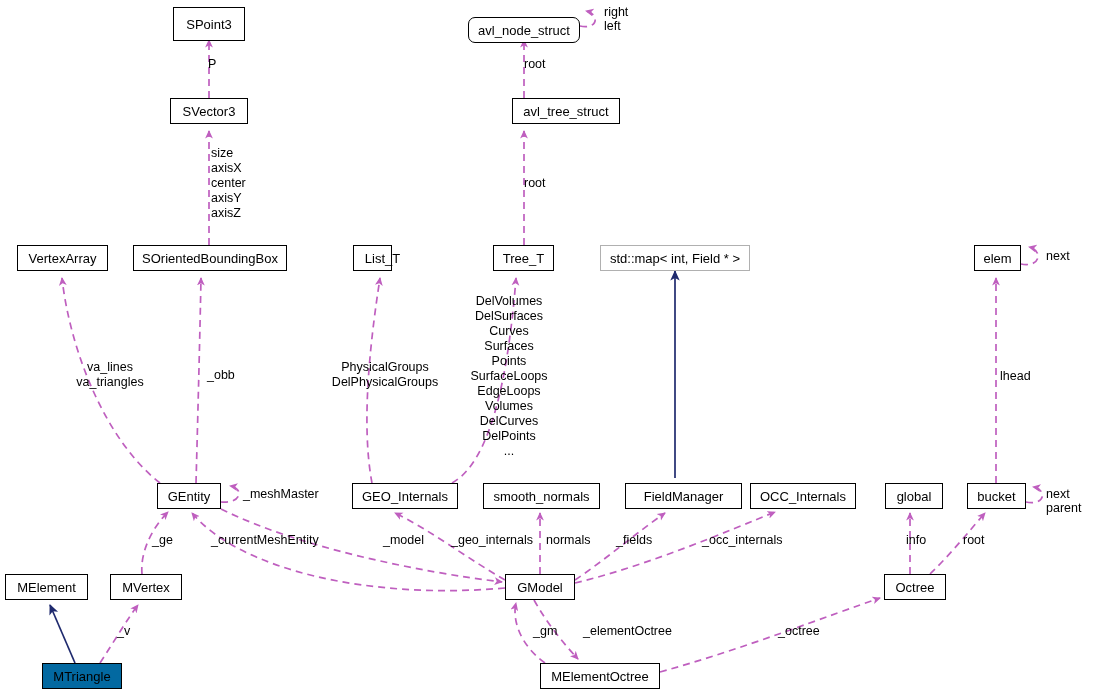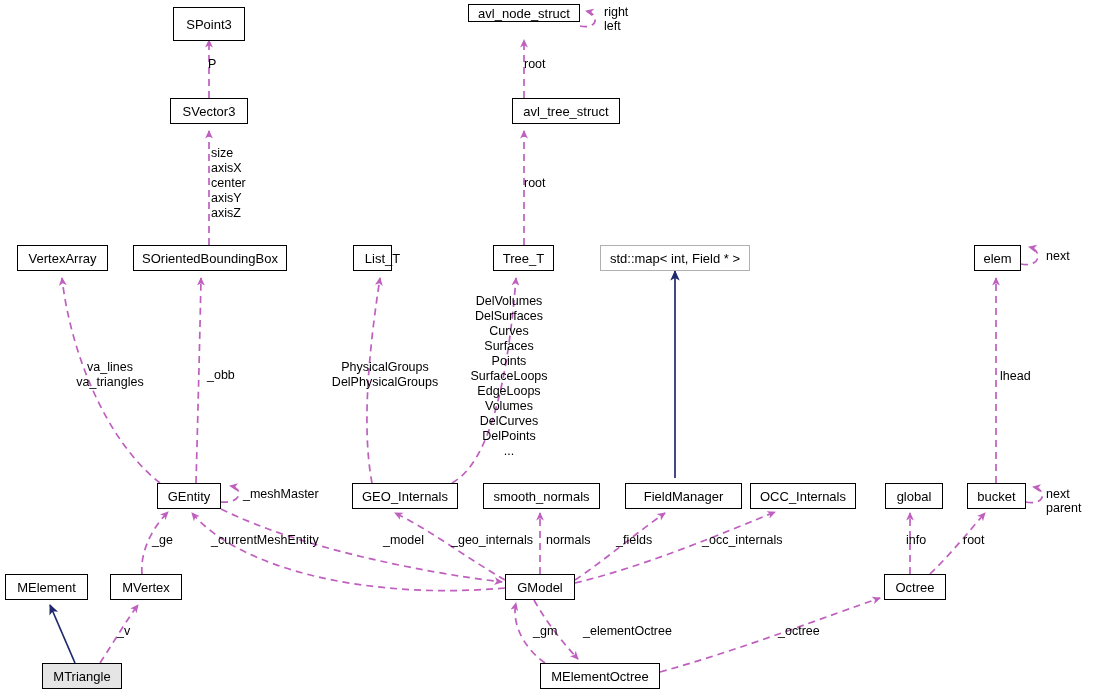--- a/index.html
+++ b/index.html
@@ -29,21 +29,21 @@
     border: 1px solid #000000;
     display: flex;
     align-items: center;
     justify-content: center;
     font-size: 13px;
     color: #000000;
     white-space: nowrap;
     line-height: 1;
   }
   .node.highlight {
-    background: #e5e5e5;
+    background: #0369a1;
   }
   .node.faded {
     border: 1px solid #b0b0b0;
   }
   .edge-label {
     position: absolute;
     font-size: 12.5px;
     color: #000000;
     white-space: pre;
     line-height: 15px;
@@ -130,21 +130,21 @@
     </g>
   </svg>
 
   <div id="nodes-layer">
       <div class="node" style="left: 173px; top: 7px; width: 72px; height: 34px;">
         <span>SPoint3</span>
       </div>
       <div class="node" style="left: 170px; top: 98px; width: 78px; height: 26px;">
         <span>SVector3</span>
       </div>
-      <div class="node" style="left: 468px; top: 4px; width: 112px; height: 18px;">
+      <div class="node" style="left: 468px; top: 17px; width: 112px; height: 26px; border-radius: 7px;">
         <span>avl_node_struct</span>
       </div>
       <div class="node" style="left: 470px; top: 98px; width: 108px; height: 26px; margin-left: 42px;">
         <span>avl_tree_struct</span>
       </div>
       <div class="node" style="left: 17px; top: 245px; width: 91px; height: 26px;">
         <span>VertexArray</span>
       </div>
       <div class="node" style="left: 133px; top: 245px; width: 154px; height: 26px;">
         <span>SOrientedBoundingBox</span>

